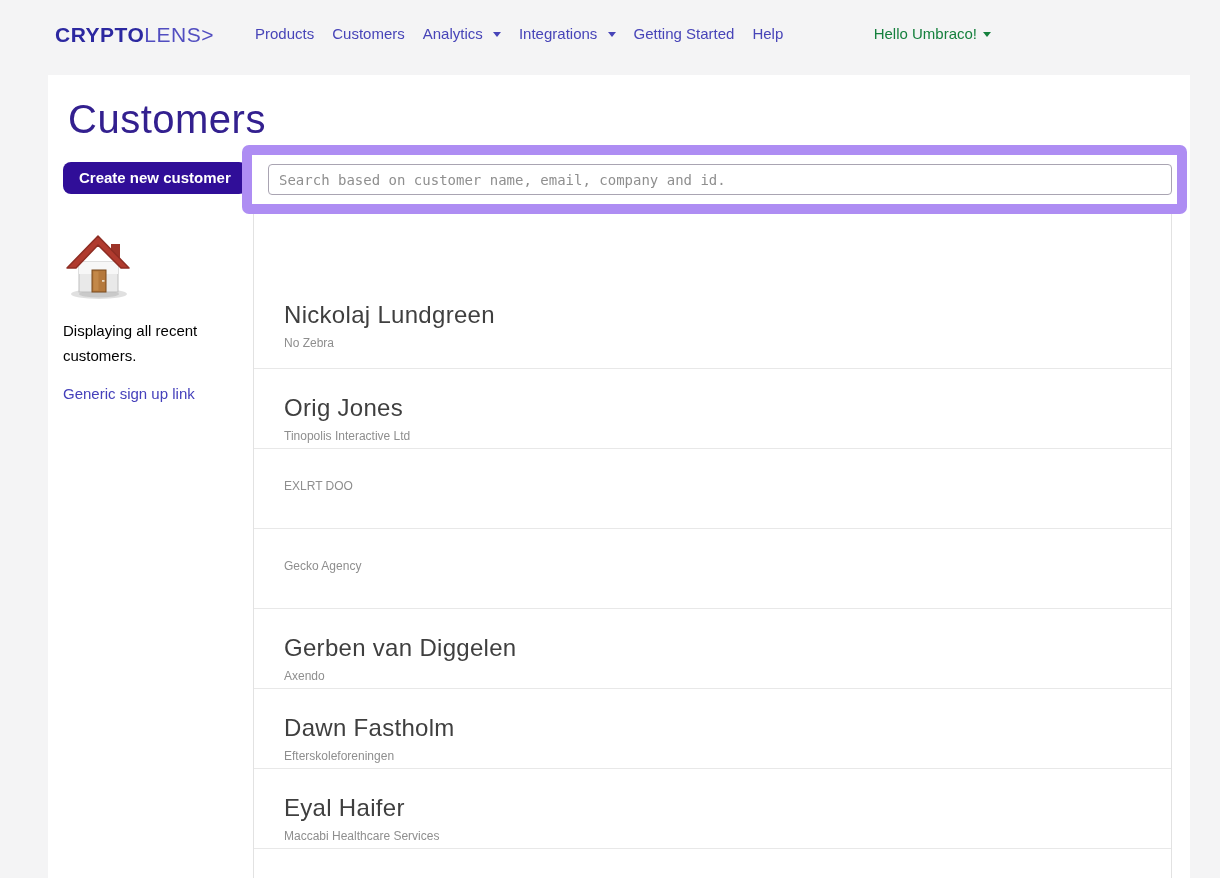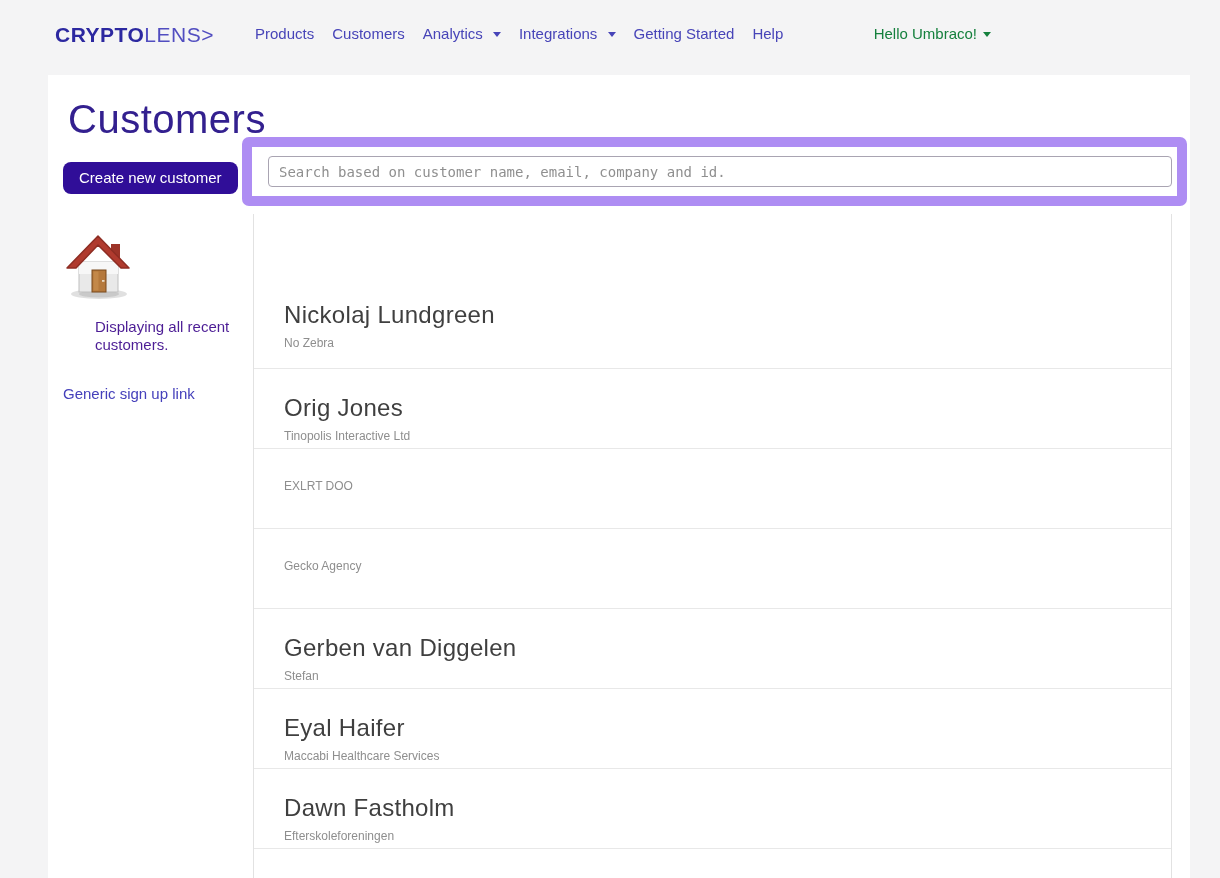--- a/index.html
+++ b/index.html
@@ -24,31 +24,31 @@
 
   
   .card { position: absolute; left: 48px; top: 75px; width: 1142px; height: 803px;
           background: #ffffff; overflow: hidden; }
 
   .page-title { position: absolute; left: 20px; top: 22px; font-size: 40px; font-weight: 500;
                 color: #33208f; letter-spacing: .5px; }
 
   .create-btn { position: absolute; left: 15px; top: 87px; background: #300e98; color: #fff;
                 border: none; border-radius: 8px; font-size: 15px; padding: 7px 16px 8px;
-                font-family: "Liberation Sans", sans-serif; cursor: pointer; }
+                font-family: "Liberation Sans", sans-serif; cursor: pointer; font-weight: bold; }
 
   .home-icon { position: absolute; left: 17px; top: 155px; }
 
   .sidebar-note { position: absolute; left: 15px; top: 243px; width: 170px;
-                  font-size: 15px; line-height: 18px; color: #4c1d95; margin-left: 32px; }
+                  font-size: 15px; line-height: 25px; color: #000000; }
   .signup-link { position: absolute; left: 15px; top: 310px; font-size: 15px;
                  color: #4540bb; text-decoration: none; cursor: pointer; text-align: right; }
 
   
-  .search-frame { position: absolute; left: 194px; top: 62px; width: 945px; height: 69px;
+  .search-frame { position: absolute; left: 194px; top: 70px; width: 945px; height: 69px;
                   background: #ae8df3; border-radius: 7px; padding: 10px; z-index: 2; }
   .search-inner { background: #ffffff; width: 100%; height: 100%; padding: 9px 16px; }
   .search-input { width: 904px; height: 31px; border: 1px solid #a9a4b2; border-radius: 4px;
                   font-family: "DejaVu Sans Mono", monospace; font-size: 14px; color: #555;
                   padding: 0 10px; outline: none; display: block; }
   .search-input::placeholder { color: #8f8f8f; }
 
   
   .customer-list { position: absolute; left: 205px; top: 139px; width: 919px;
                    border-left: 1px solid #e2e2e2; border-right: 1px solid #e2e2e2;
@@ -139,31 +139,31 @@
     <div class="customer-row">
       <div class="customer-company">EXLRT DOO</div>
     </div>
 
     <div class="customer-row">
       <div class="customer-company">Gecko Agency</div>
     </div>
 
     <div class="customer-row">
       <div class="customer-name">Gerben van Diggelen</div>
-      <div class="customer-company">Stefan</div>
+      <div class="customer-company">Axendo</div>
+    </div>
+
+    <div class="customer-row">
+      <div class="customer-name">Dawn Fastholm</div>
+      <div class="customer-company">Efterskoleforeningen</div>
     </div>
 
     <div class="customer-row">
       <div class="customer-name">Eyal Haifer</div>
       <div class="customer-company">Maccabi Healthcare Services</div>
-    </div>
-
-    <div class="customer-row">
-      <div class="customer-name">Dawn Fastholm</div>
-      <div class="customer-company">Efterskoleforeningen</div>
     </div>
 
     <div class="customer-row">
       <div class="customer-name">Jack Halsey</div>
 
     </div>
 
   </div>
 
 </div>

